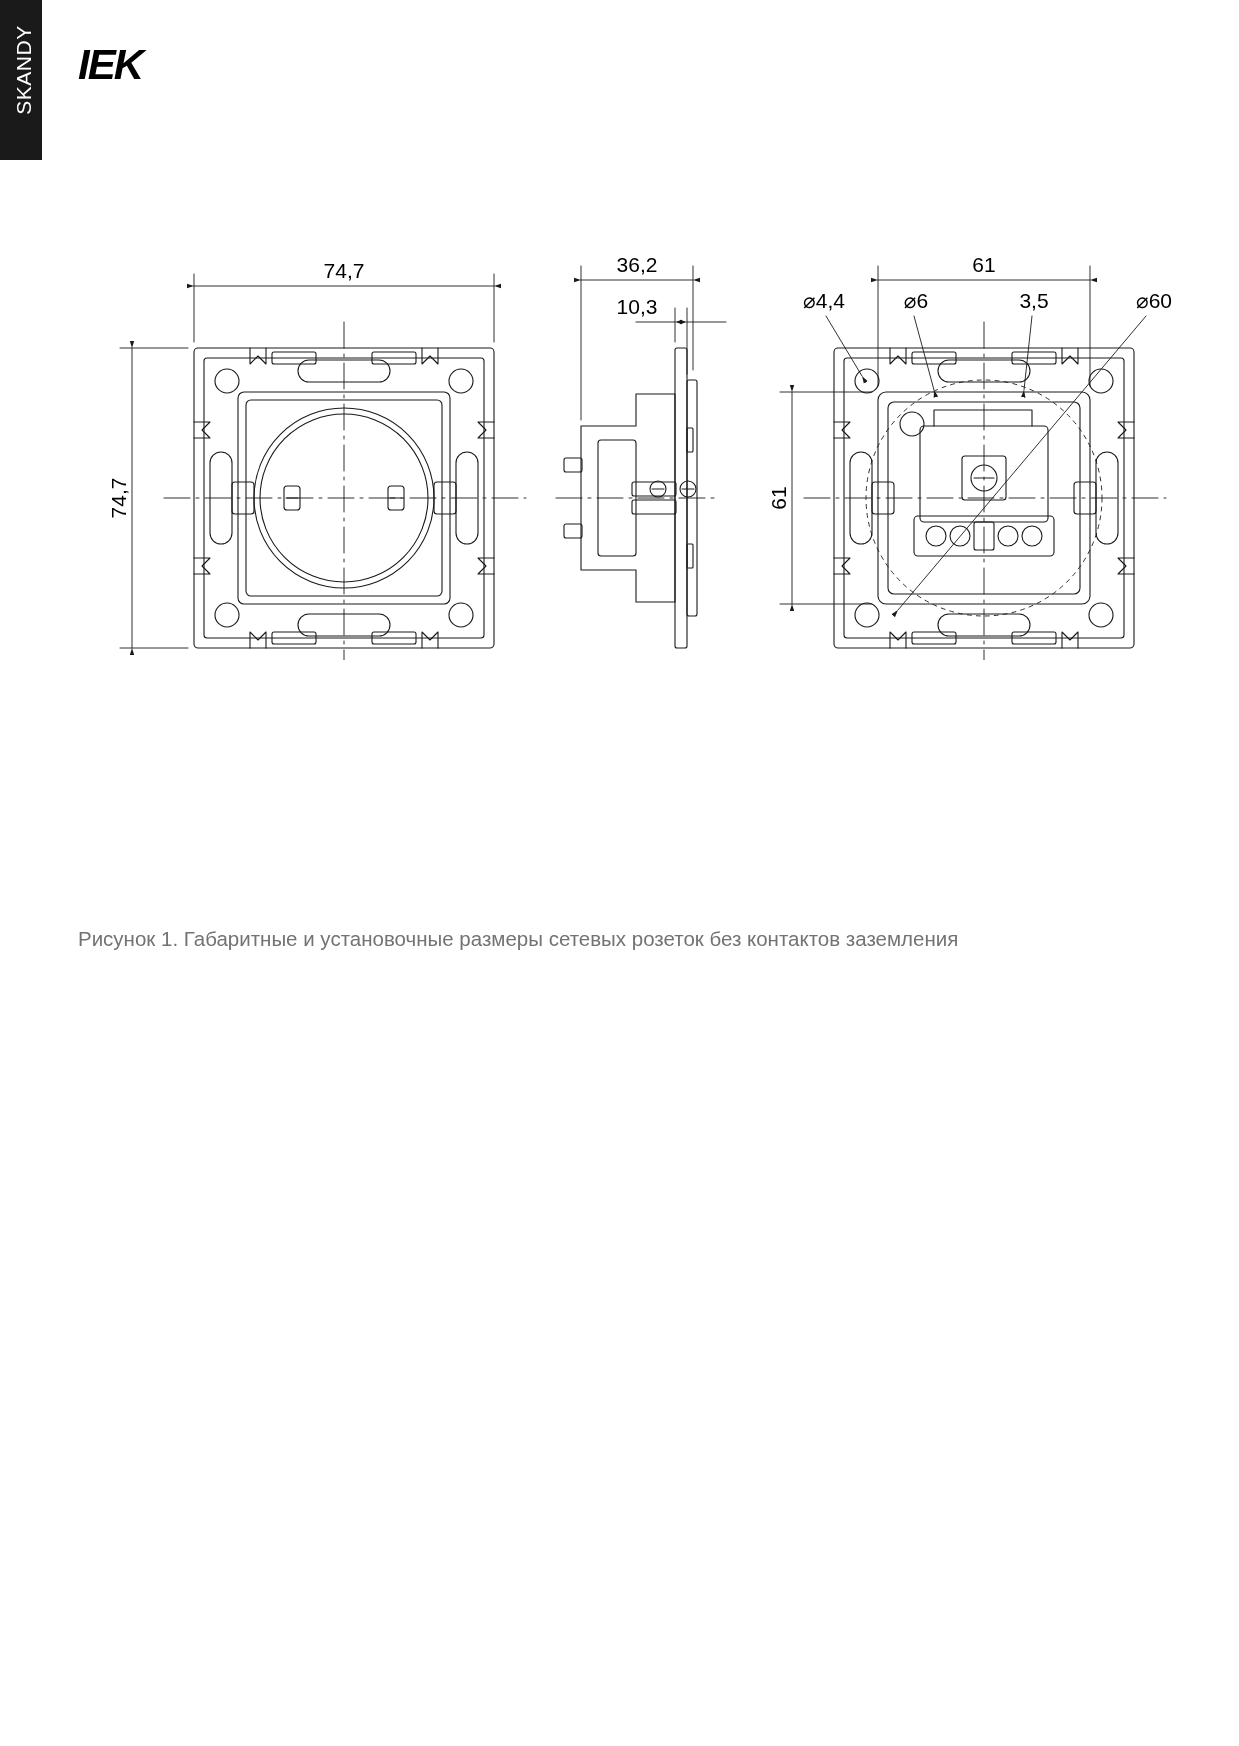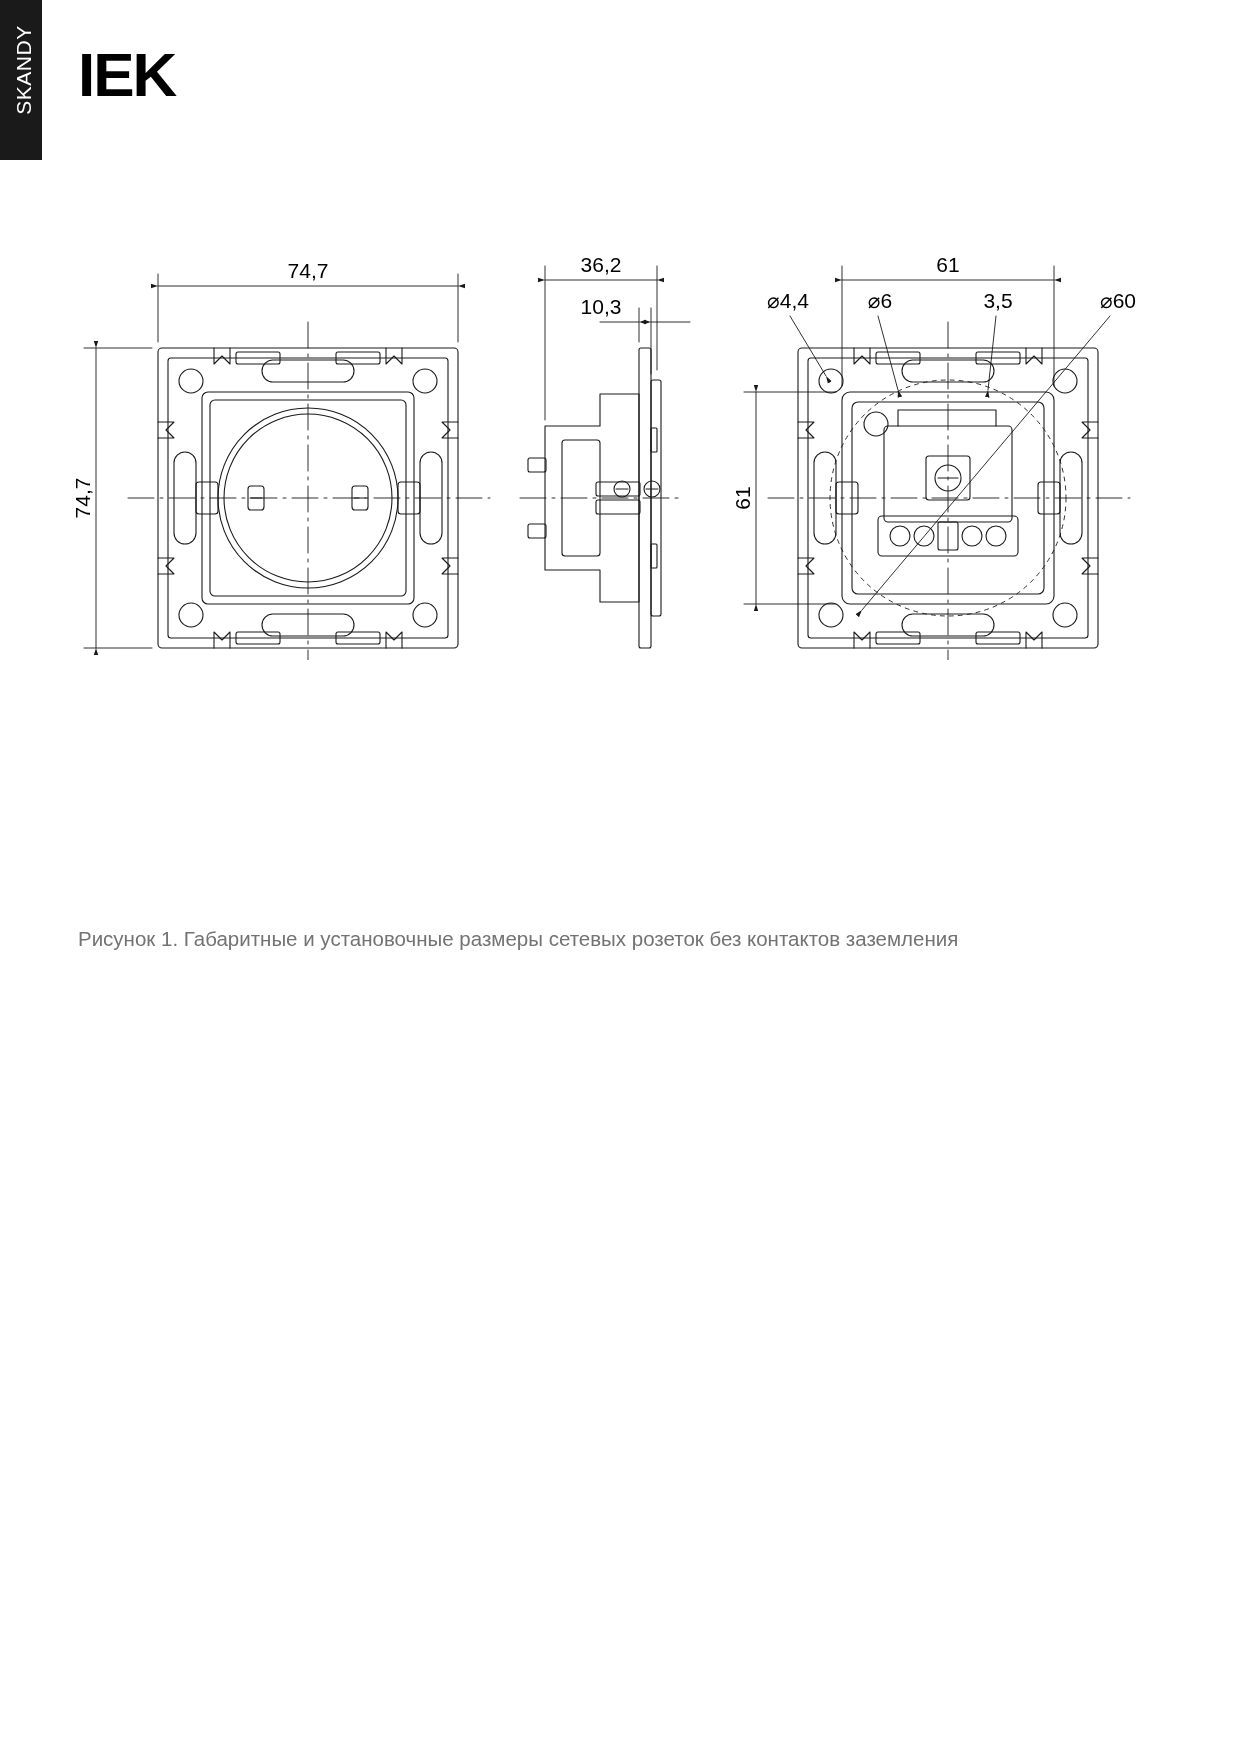--- a/index.html
+++ b/index.html
@@ -34,34 +34,36 @@
     transform: rotate(-90deg);
     color: #ffffff;
     font-size: 21px;
     letter-spacing: 0.5px;
     font-family: "Liberation Sans", sans-serif;
   }
   #brand-logo {
     position: absolute;
     left: 78px;
     top: 44px;
-    font-size: 62px;
+    font-size: 42px;
     font-weight: bold;
     letter-spacing: -2px;
     font-family: "Liberation Sans", sans-serif;
     line-height: 1;
+    font-style: italic;
   }
 
   
   #drawing-area {
     position: absolute;
     left: 0;
     top: 230px;
     width: 1071px;
     height: 430px;
+    padding-left: 36px;
   }
   #drawing-svg { display: block; }
 
   
   #figure-caption {
     position: absolute;
     left: 78px;
     top: 925px;
     width: 1080px;
     font-size: 20.5px;

